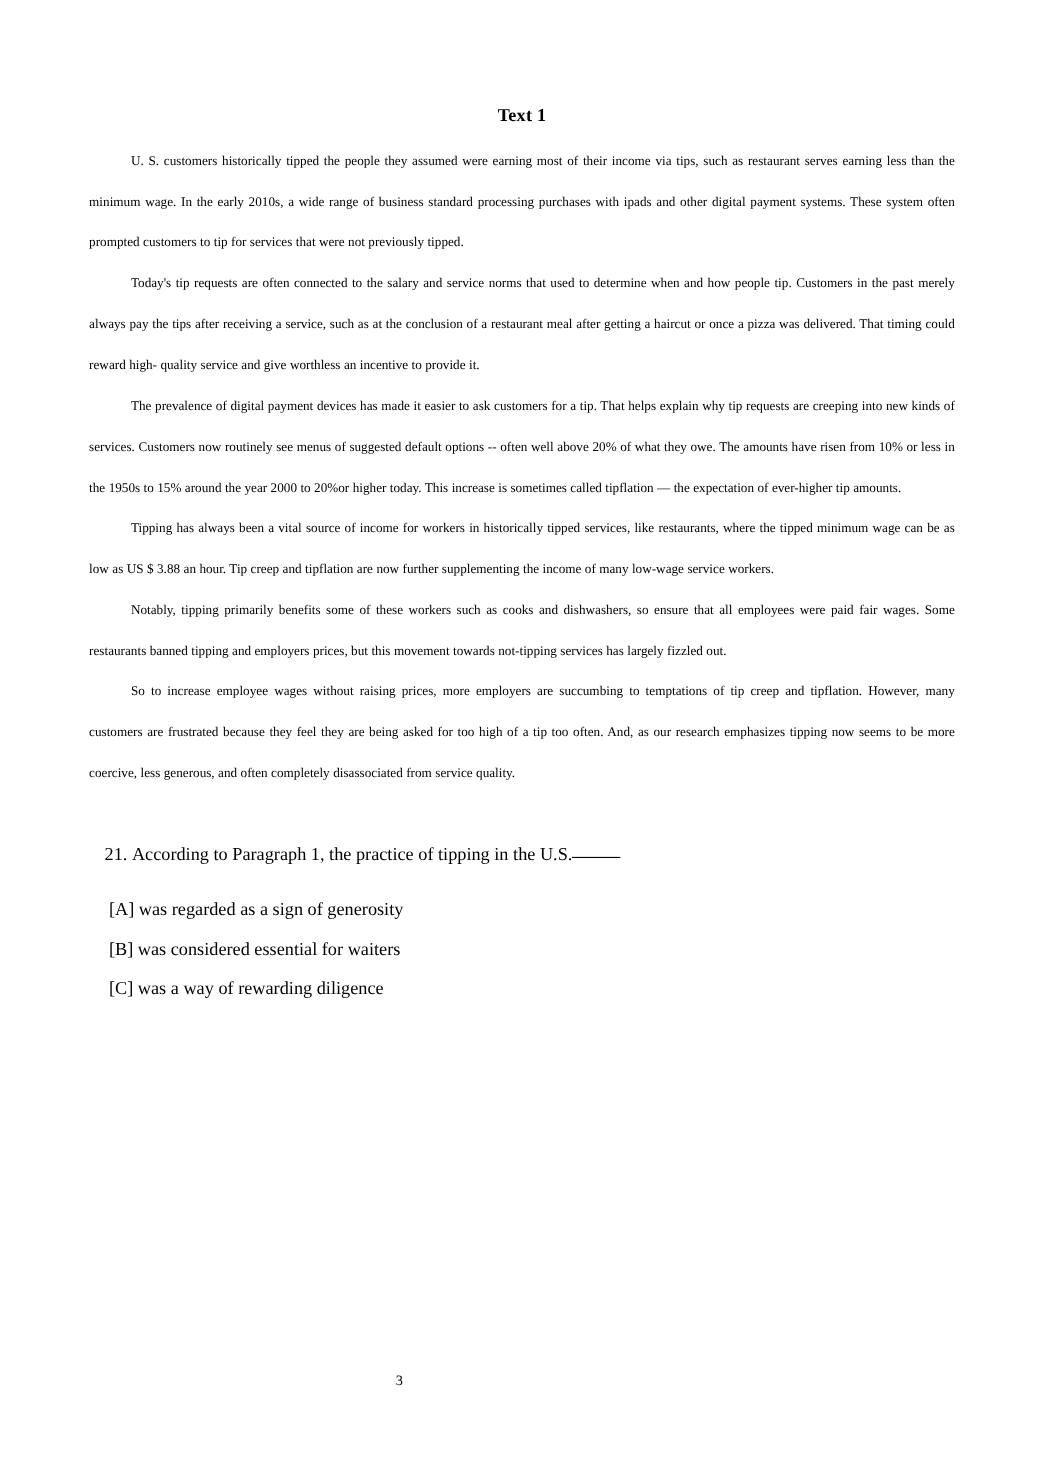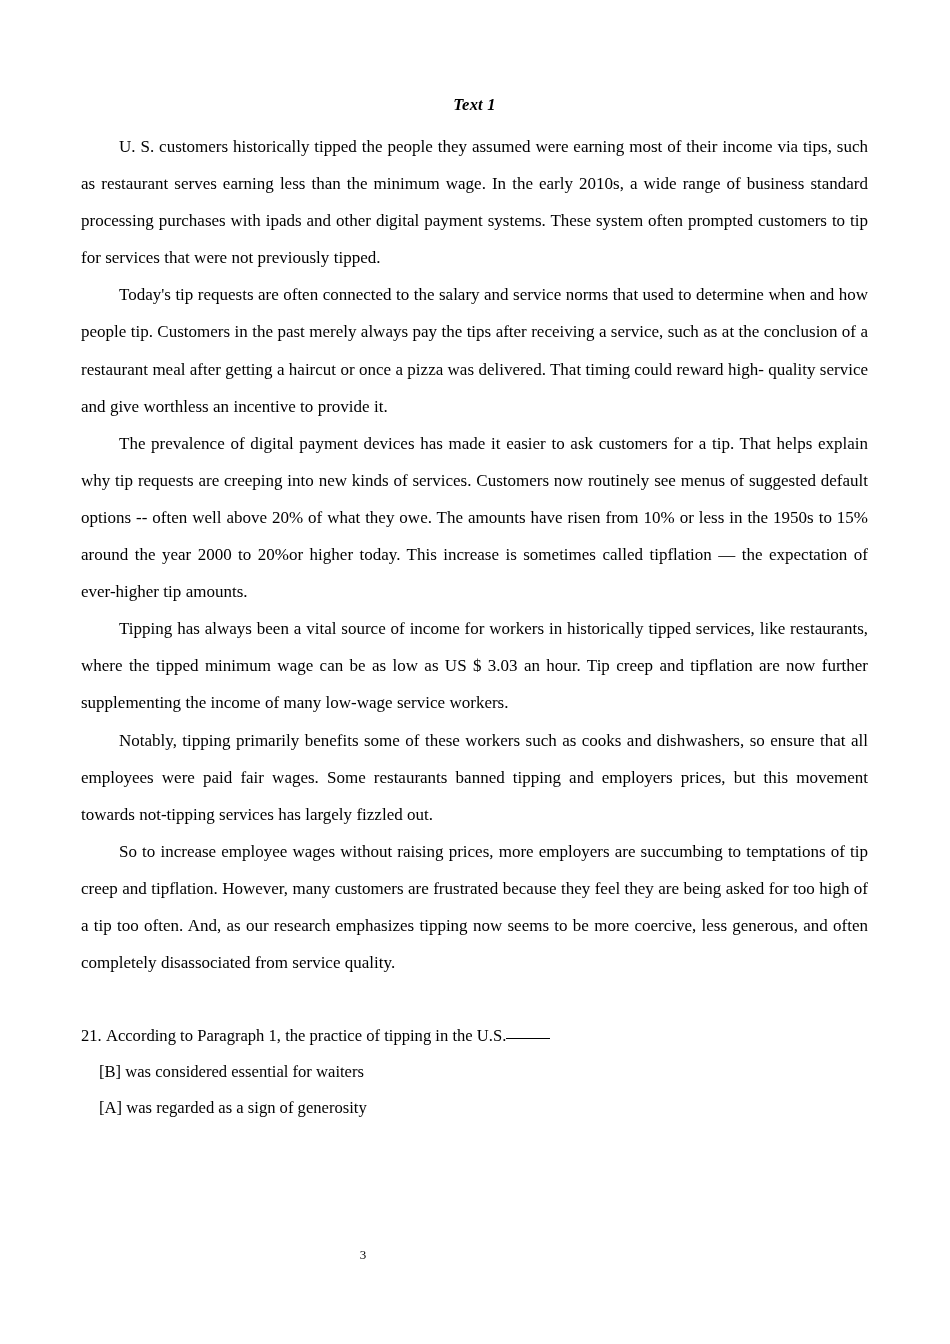--- a/index.html
+++ b/index.html
@@ -33,40 +33,39 @@
     width: 787px;
   }
 
   .doc-title {
     text-align: center;
     font-weight: bold;
     font-size: 16.5px;
     line-height: 30px;
     margin: 0 0 8px 0;
     letter-spacing: 0.2px;
-    font-style: italic;
   }
 
   .para {
     margin: 0;
-    font-size: 17px;
+    font-size: 12px;
     line-height: 37.1px;
     text-align: justify;
     text-justify: inter-word;
     text-indent: 38px;
     word-spacing: 0.1px;
     hyphens: none;
   }
 
   .qa-block {
     margin-top: 37px;
   }
 
   .question {
-    margin: 0;
+    margin: 14px;
     font-size: 16.6px;
     line-height: 36px;
     text-align: left;
     text-indent: 0;
   }
 
   .blank-underline {
     display: inline-block;
     width: 44px;
     border-bottom: 1.6px solid #000;
@@ -103,31 +102,32 @@
 
 <div class="page">
 
   <div class="content">
 
     <h1 class="doc-title">Text 1</h1>
 
     <p class="para">U. S. customers historically tipped the people they assumed were earning most of their income via tips, such as restaurant serves earning less than the minimum wage. In the early 2010s, a wide range of business standard processing purchases with ipads and other digital payment systems. These system often prompted customers to tip for services that were not previously tipped.</p>
     <p class="para">Today's tip requests are often connected to the salary and service norms that used to determine when and how people tip. Customers in the past merely always pay the tips after receiving a service, such as at the conclusion of a restaurant meal after getting a haircut or once a pizza was delivered. That timing could reward high- quality service and give worthless an incentive to provide it.</p>
     <p class="para">The prevalence of digital payment devices has made it easier to ask customers for a tip. That helps explain why tip requests are creeping into new kinds of services. Customers now routinely see menus of suggested default options -- often well above 20% of what they owe. The amounts have risen from 10% or less in the 1950s to 15% around the year 2000 to 20%or higher today. This increase is sometimes called tipflation — the expectation of ever-higher tip amounts.</p>
-    <p class="para">Tipping has always been a vital source of income for workers in historically tipped services, like restaurants, where the tipped minimum wage can be as low as US $ 3.03 an hour. Tip creep and tipflation are now further supplementing the income of many low-wage service workers.</p>
+    <p class="para">Tipping has always been a vital source of income for workers in historically tipped services, like restaurants, where the tipped minimum wage can be as low as US $ 3.88 an hour. Tip creep and tipflation are now further supplementing the income of many low-wage service workers.</p>
     <p class="para">Notably, tipping primarily benefits some of these workers such as cooks and dishwashers, so ensure that all employees were paid fair wages. Some restaurants banned tipping and employers prices, but this movement towards not-tipping services has largely fizzled out.</p>
     <p class="para">So to increase employee wages without raising prices, more employers are succumbing to temptations of tip creep and tipflation. However, many customers are frustrated because they feel they are being asked for too high of a tip too often. And, as our research emphasizes tipping now seems to be more coercive, less generous, and often completely disassociated from service quality.</p>
 
     <div class="qa-block">
 
       <p class="question"><span>21.</span><span>&nbsp;</span><span>According to Paragraph 1, the practice of tipping in the U.S.</span><span class="blank-underline"></span></p>
 
       <ul class="options">
+        <li class="option">[A] was regarded as a sign of generosity</li>
         <li class="option">[B] was considered essential for waiters</li>
-        <li class="option">[A] was regarded as a sign of generosity</li>
+        <li class="option">[C] was a way of rewarding diligence</li>
       </ul>
 
     </div>
 
   </div>
 
   <div class="page-number">3</div>
 
 </div>
 

